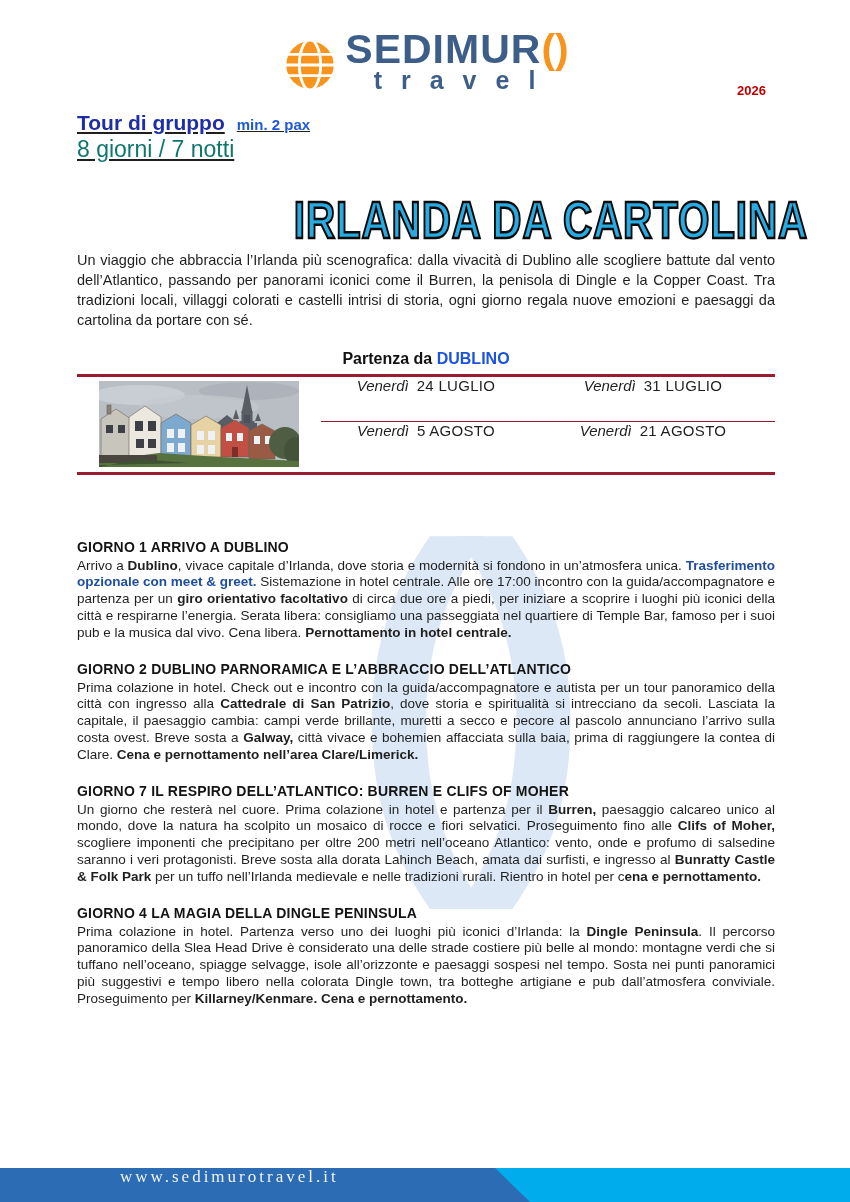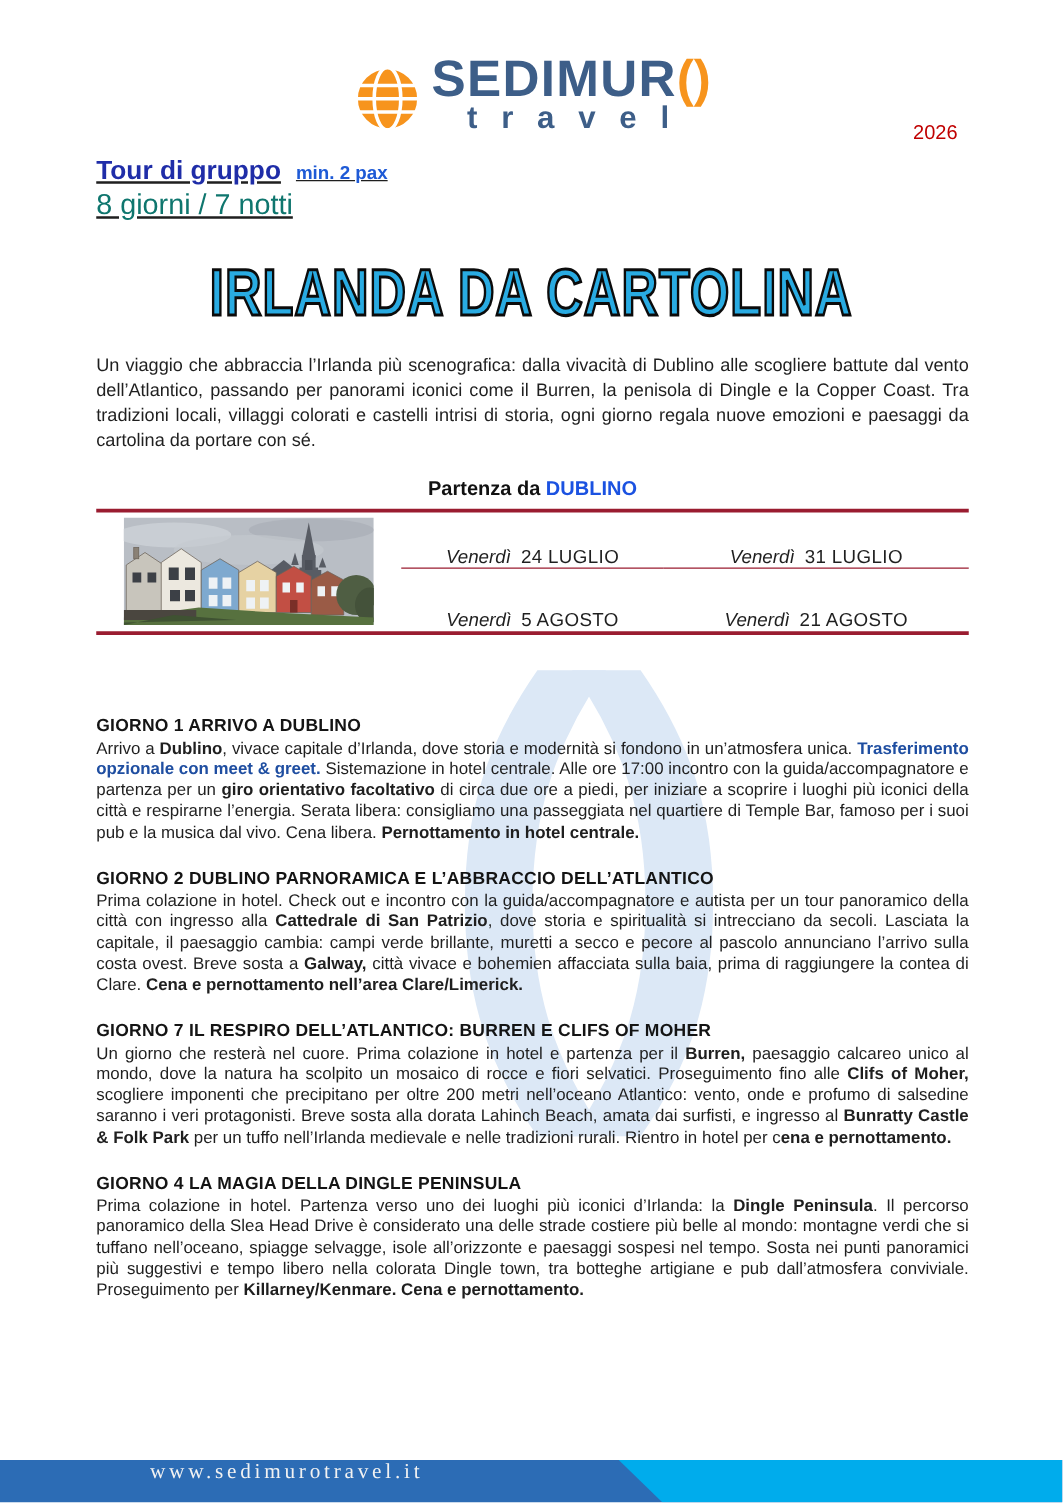--- a/index.html
+++ b/index.html
@@ -16,55 +16,55 @@
     font-family:"Liberation Sans",sans-serif;color:var(--body_ink);
   }
   
   .watermark{
     position:absolute;top:488px;left:352px;z-index:0;
     font-size:400px;line-height:1;font-weight:bold;
     color:var(--watermark);letter-spacing:-28px;user-select:none;
   }
   .layer{position:relative;z-index:1;}
   
-  .logo-row{padding-top:42px;display:flex;justify-content:center;}
+  .logo-row{padding-top:28px;display:flex;justify-content:center;}
   .logo{display:flex;align-items:flex-start;gap:6px;}
   .globe{width:58px;height:58px;margin-top:8px;}
   .logo-text{display:flex;flex-direction:column;align-items:center;}
   .brand-line{font-size:41px;font-weight:bold;color:var(--logo_blue);letter-spacing:1px;line-height:1.05;}
   .brand-line .o{color:var(--logo_orange);letter-spacing:0;}
   .brand-sub{font-size:25px;font-weight:bold;color:var(--logo_blue);letter-spacing:19px;margin-top:-4px;padding-left:14px;line-height:1.1;}
   
-  .year{position:absolute;top:98px;right:84px;font-size:16px;font-weight:normal;color:var(--year_red);}
+  .year{position:absolute;top:83px;right:84px;font-size:13px;font-weight:bold;color:var(--year_red);}
   .meta{margin:16px 0 0 77px;text-decoration:underline;}
   .tour-line{display:flex;align-items:baseline;gap:12px;}
   .tour-type{font-size:21px;font-weight:bold;color:var(--navy);}
   .min-pax{font-size:15px;font-weight:bold;color:var(--pax_blue);}
   .duration{font-size:23px;color:#0f766e;margin-top:1px;}
   
-  .title-wrap{text-align:center;margin-top:26px;height:58px;}
+  .title-wrap{text-align:right;margin-top:26px;height:58px;}
   .main-title{
     display:inline-block;font-size:47px;font-weight:bold;letter-spacing:1px;
     color:var(--title_blue);-webkit-text-stroke:2.2px #0b0b0b;
     transform:scale(.86,1.12);transform-origin:center top;white-space:nowrap;
   }
   
   .content{padding:0 75px 0 77px;}
-  .intro{margin-top:22px;font-size:14.5px;line-height:20px;text-align:justify;}
+  .intro{margin-top:3px;font-size:14.5px;line-height:20px;text-align:justify;}
   
   .schedule{margin-top:20px;}
   .sch-header{display:grid;grid-template-columns:1fr 210px 1fr;margin-bottom:6px;}
   .sch-h{font-size:16px;font-weight:bold;text-align:center;color:#111;}
   .sch-h .city{color:var(--city_blue);}
   .sch-grid{
     display:grid;grid-template-columns:1fr 210px 1fr;
     border-top:3px solid var(--red_line);border-bottom:3px solid var(--red_line);
   }
   .sch-col{display:flex;flex-direction:column;}
-  .dayrow{height:46px;display:flex;align-items:flex-end;justify-content:center;gap:8px;font-size:15px;}
+  .dayrow{height:46px;display:flex;align-items:flex-start;justify-content:center;gap:8px;font-size:15px;}
   .dayrow.first{border-bottom:1.5px solid var(--red_line);height:45px;}
   .dayrow.second{height:50px;}
   .dow{font-style:italic;}
   .ddate{font-weight:normal;letter-spacing:.3px;}
   .photo-cell{grid-row:1/3;display:flex;align-items:center;justify-content:center;}
   .photo-cell svg{width:200px;height:86px;display:block;}
   
   .days{margin-top:62px;}
   .day{margin-bottom:17px;}
   .day-title{font-size:14px;font-weight:bold;line-height:20px;letter-spacing:.2px;color:#141414;}

